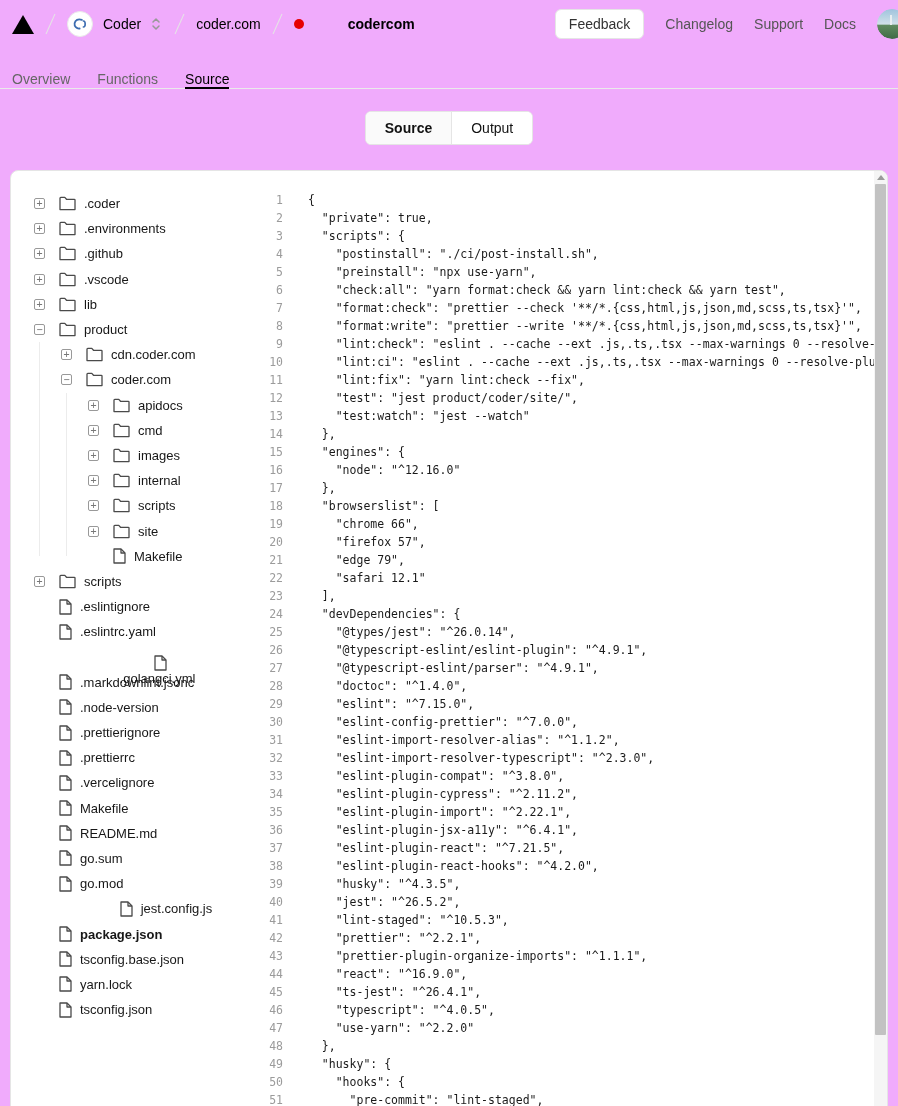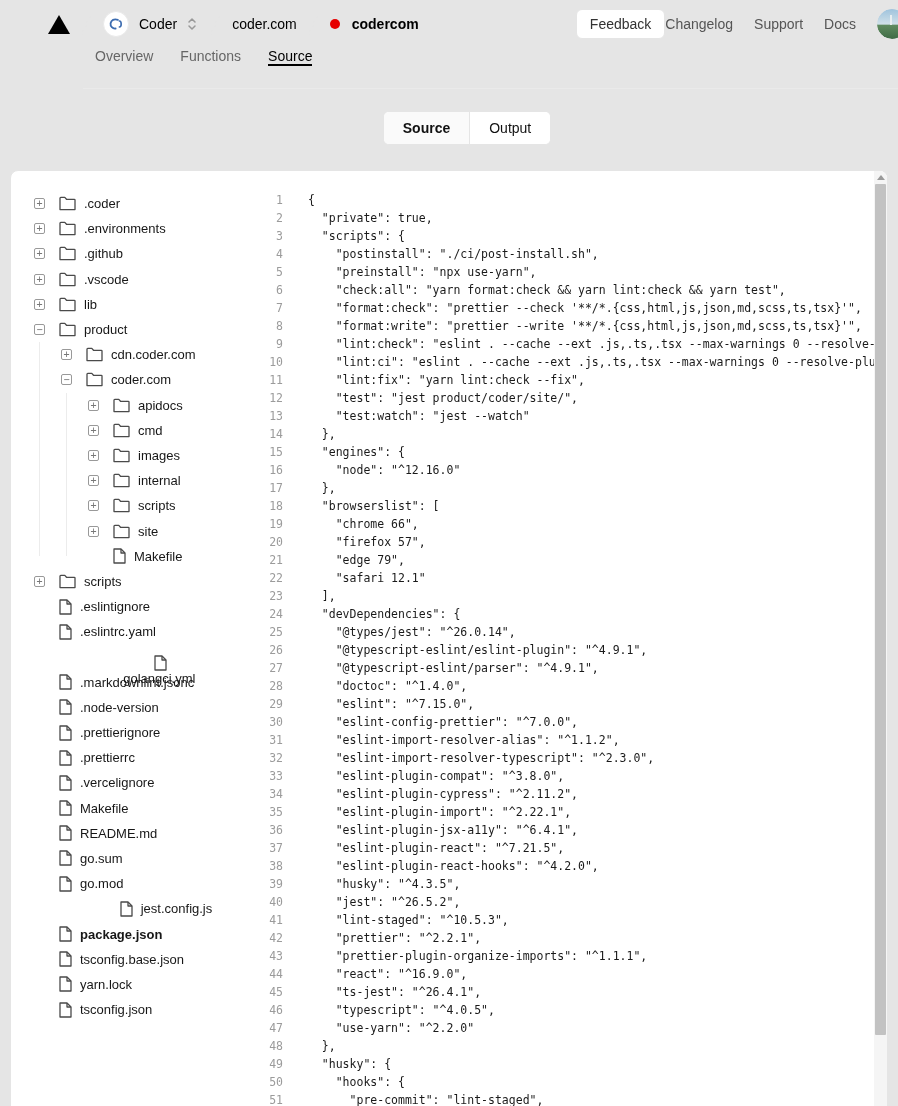--- a/index.html
+++ b/index.html
@@ -1,49 +1,49 @@
 <!DOCTYPE html>
 <html><head>
 <meta charset="utf-8">
 <style>
   * { margin:0; padding:0; box-sizing:border-box; }
   html,body { background:#fff; }
   #screen {
     position:relative; width:898px; height:1106px; overflow:hidden;
-    background:#e5e5e5; font-family:"Liberation Sans", sans-serif; color:#000;padding-left:36px;
+    background:#f0abfc; font-family:"Liberation Sans", sans-serif; color:#000;
   }
 
   
   .topbar { display:flex; align-items:center; justify-content:space-between;
             height:48px; padding:0 12px; }
   .crumbs { display:flex; align-items:center; }
   .vercel-tri { width:0; height:0; border-left:11px solid transparent;
                 border-right:11px solid transparent; border-bottom:19px solid #000; }
   .slash { width:1px; height:22px; background:#e5e5e5; transform:rotate(24deg);
            margin:0 16px; }
   .org-avatar { width:26px; height:26px; border-radius:50%; border:1px solid #eaeaea;
                 background:#fff; display:flex; align-items:center; justify-content:center;
                 margin-right:10px; }
   .crumb-text { font-size:14px; color:#000; }
   .crumb-team { font-weight:500; }
-  .crumb-deploy { font-weight:700; display:flex; align-items:center; }
+  .crumb-deploy { font-weight:700; display:flex; align-items:center;gap:32px; }
   .chevrons { margin-left:8px; display:flex; align-items:center; }
   .status-dot { width:10px; height:10px; border-radius:50%; background:#e60000;
                 margin-right:12px; }
   .topnav { display:flex; align-items:center; }
   .feedback-btn { font-size:14px; color:#333; border:1px solid #e5e5e5; border-radius:6px;
-                  padding:6px 13px; background:#fff; cursor:pointer; 
+                  padding:6px 13px; background:#fff; cursor:pointer; margin-right:21px;
                   font-family:"Liberation Sans",sans-serif; }
   .topnav-link { font-size:14px; color:#555; margin-right:21px; cursor:pointer; }
   .user-avatar { width:30px; height:30px; border-radius:50%; overflow:hidden;
                  flex:none; margin-right:-21px; }
 
   
-  .tabbar { display:flex; align-items:flex-start; gap:27px; padding:0 12px;
-            border-bottom:1px solid #eaeaea; height:41px;margin-left:47px; }
+  .tabbar { display:flex; align-items:flex-end; gap:27px; padding:0 12px;
+            border-bottom:1px solid #eaeaea; height:41px; }
   .tab { font-size:14px; color:#666; display:flex; align-items:center;
          border-bottom:2px solid transparent; margin-bottom:-1px; cursor:pointer; }
   .tab.active { color:#000; border-bottom-color:#000; }
 
   
   .toggle-wrap { display:flex; justify-content:center; margin-top:22px; }
   .seg { display:flex; border:1px solid #e5e5e5; border-radius:6px; overflow:hidden;
          height:34px; background:#fff; }
   .seg-btn { font-size:14px; color:#111; padding:0 19px; display:flex; align-items:center;
              background:#fff; cursor:pointer; }

